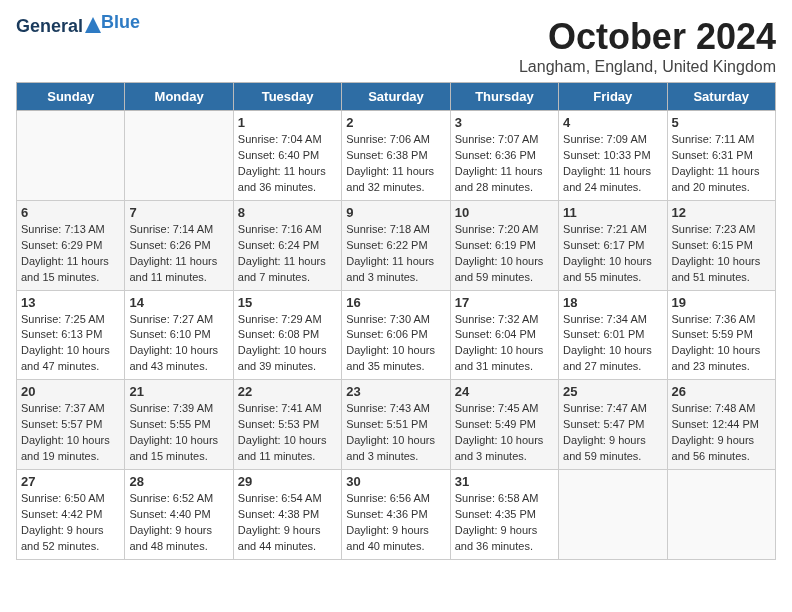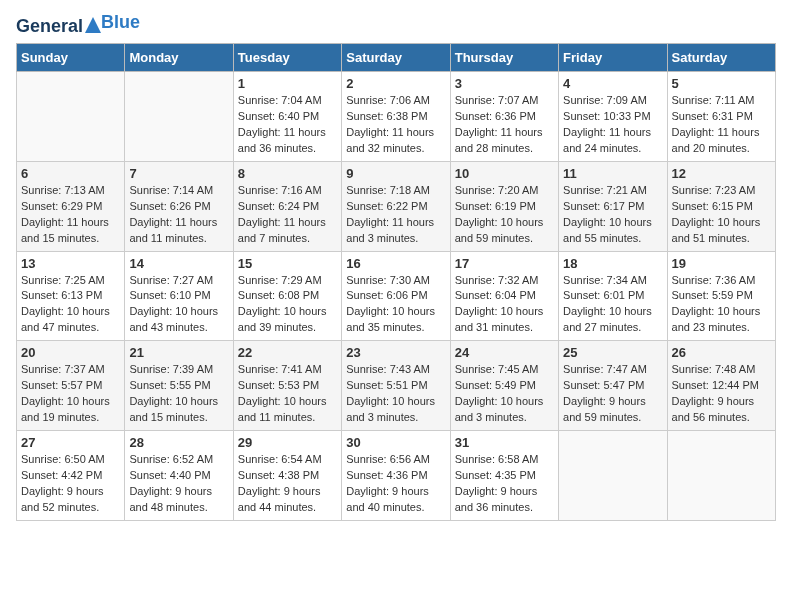--- a/index.html
+++ b/index.html
@@ -41,21 +41,21 @@
       width: 100%;
       border-collapse: collapse;
       table-layout: fixed;
     }
     thead tr th {
       background: #2e6da4;
       color: #fff;
       font-size: 13px;
       font-weight: bold;
       padding: 6px 4px;
-      text-align: left;
+      text-align: center;
       border: 1px solid #bbb;
     }
     tbody tr td {
       border: 1px solid #ccc;
       vertical-align: top;
       padding: 4px 4px;
       font-size: 11px;
       color: #333;
       height: 88px;
       background: #fff;
@@ -84,20 +84,24 @@
     <div class="logo-row">
       <span style="font-size:18px;font-weight:bold;color:#1a3a5c;">General</span>
       <div style="display:inline-block;margin-left:2px;">
         <svg width="16" height="16" viewBox="0 0 16 16">
           <polygon points="8,0 16,16 0,16" fill="#2e7bc4"></polygon>
         </svg>
       </div>
     </div>
     <span style="font-size:18px;font-weight:bold;color:#2e7bc4;margin-top:-4px;">Blue</span>
   </div>
+  <div class="title-block">
+    <div class="month-title">October 2024</div>
+    <div class="location-title">Langham, England, United Kingdom</div>
+  </div>
 </div>
 
 <table>
   <thead>
     <tr>
     <th>Sunday</th>
         <th>Monday</th>
         <th>Tuesday</th>
         <th>Saturday</th>
         <th>Thursday</th>

